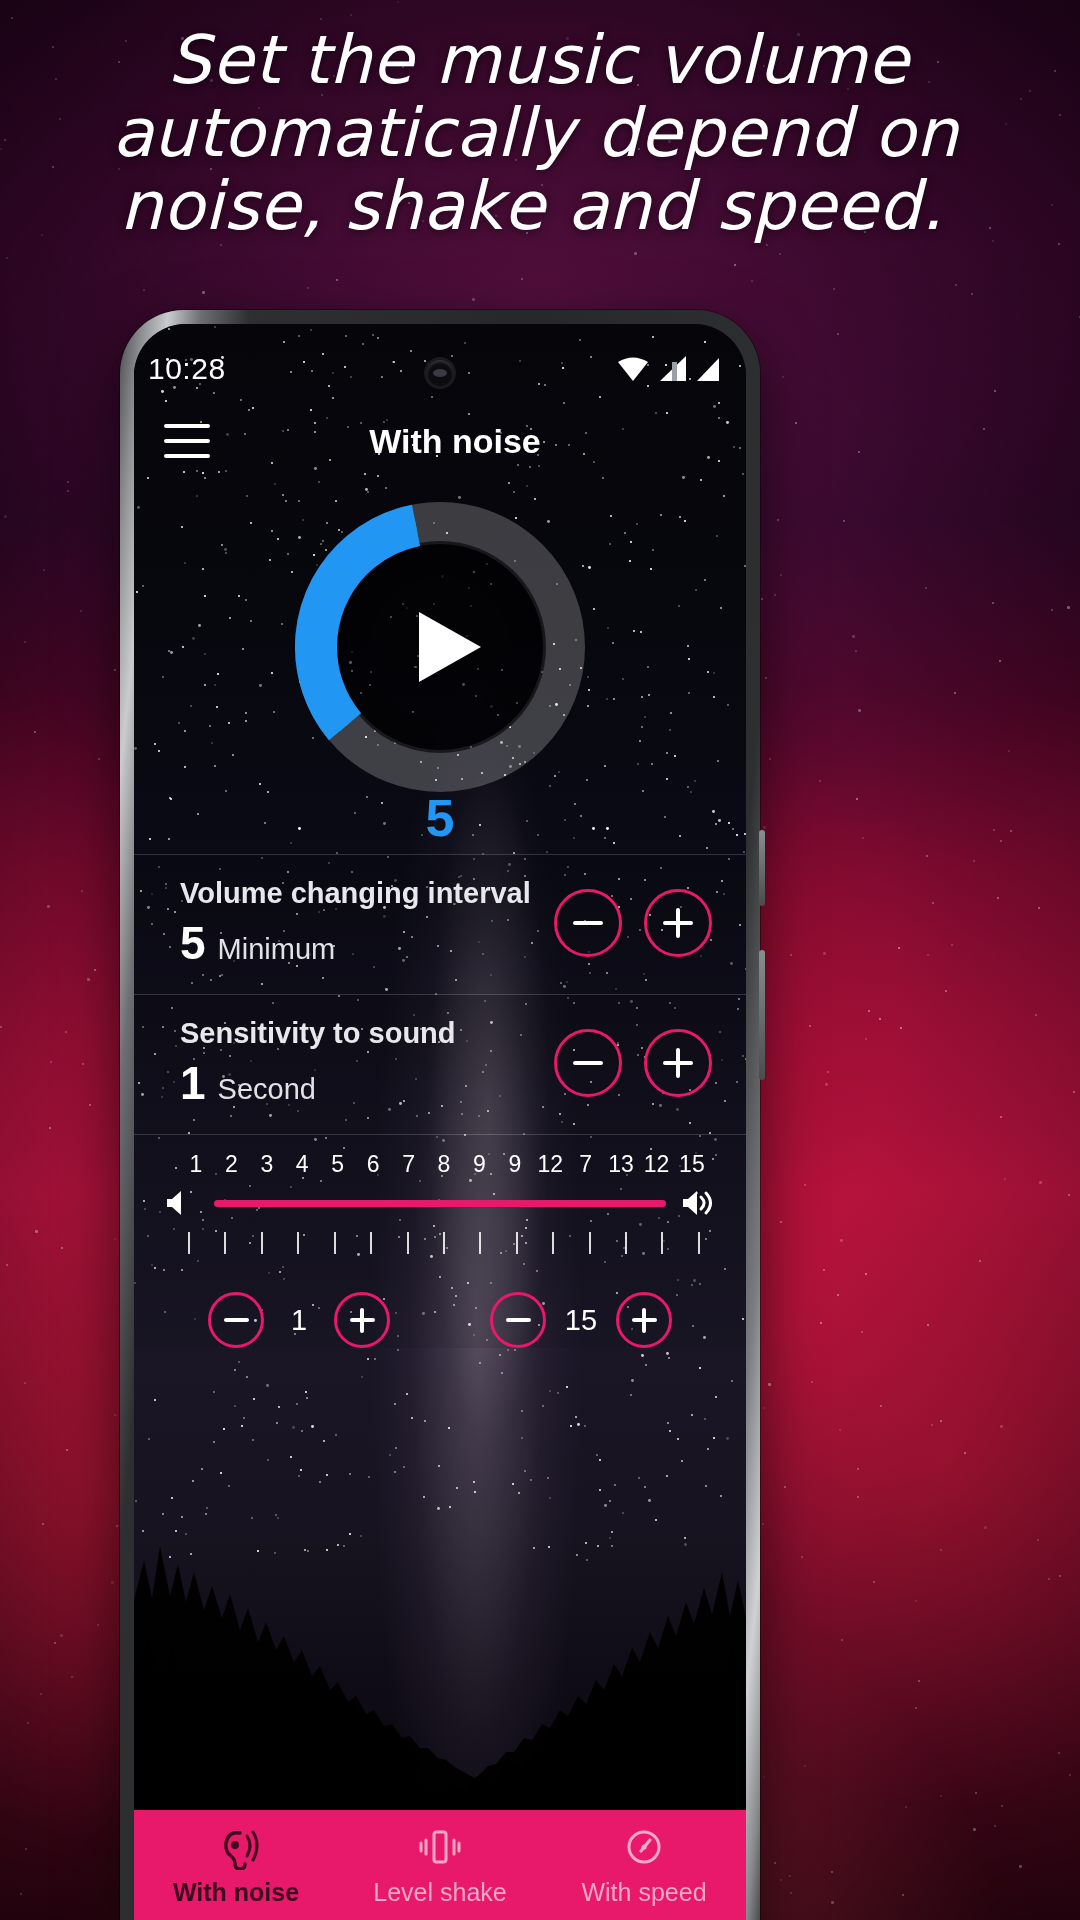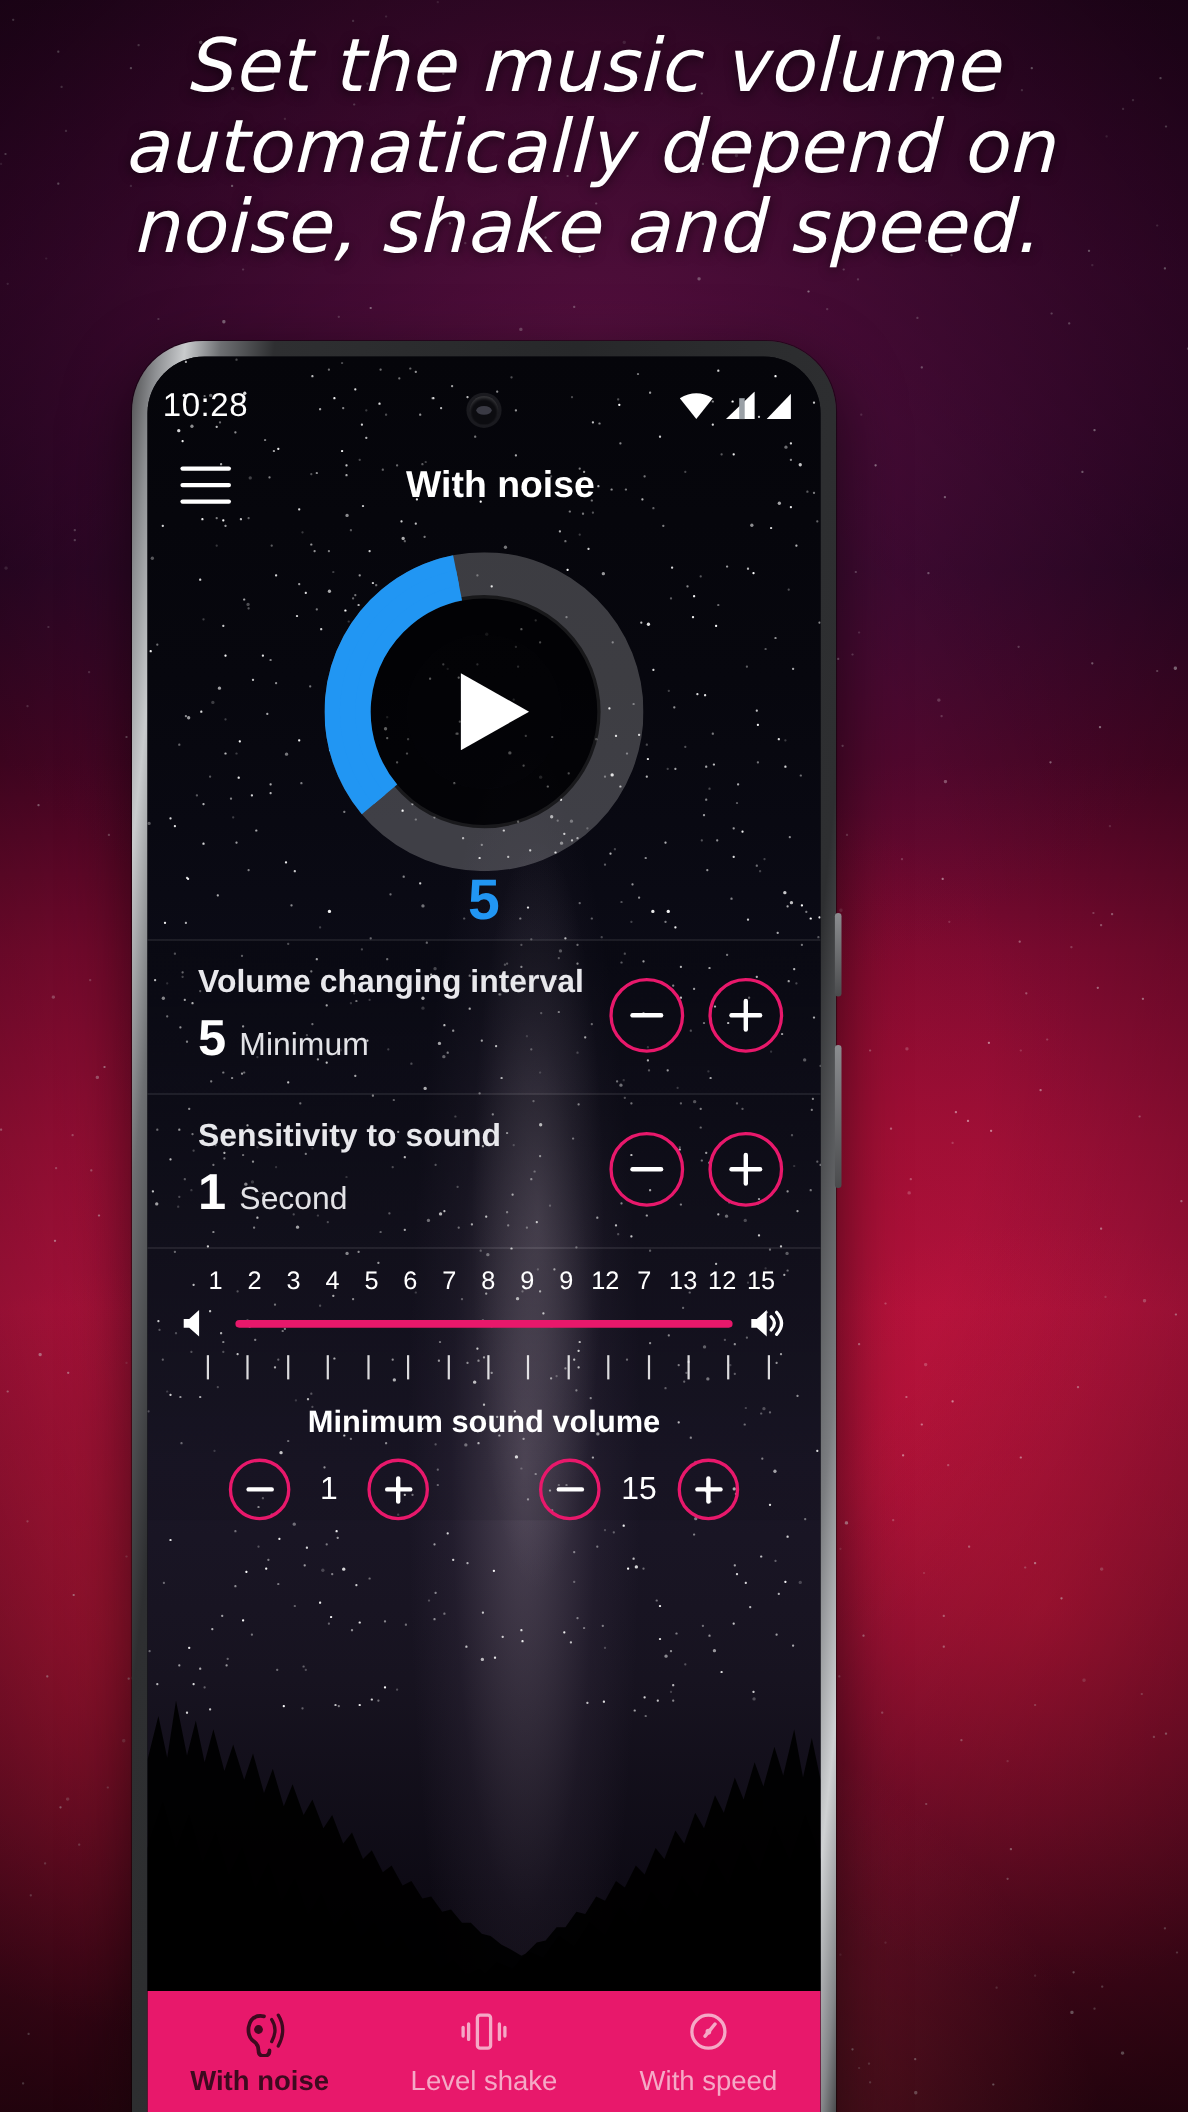--- a/index.html
+++ b/index.html
@@ -1673,21 +1673,20 @@
           <i></i>
           <i></i>
           <i></i>
           <i></i>
           <i></i>
           <i></i>
           <i></i>
         </div>
 
       <div id="mmlabels">
-        <div class="mmlab">Minimum sound volume</div>
       </div>
 
       <div id="mmctrls">
         <div class="mmgroup">
           <div class="rbtn small">
             <i class="bar"></i>
           </div>
           <span class="mmval">1</span>
           <div class="rbtn small" style="position:relative;">
             <i class="bar"></i>

